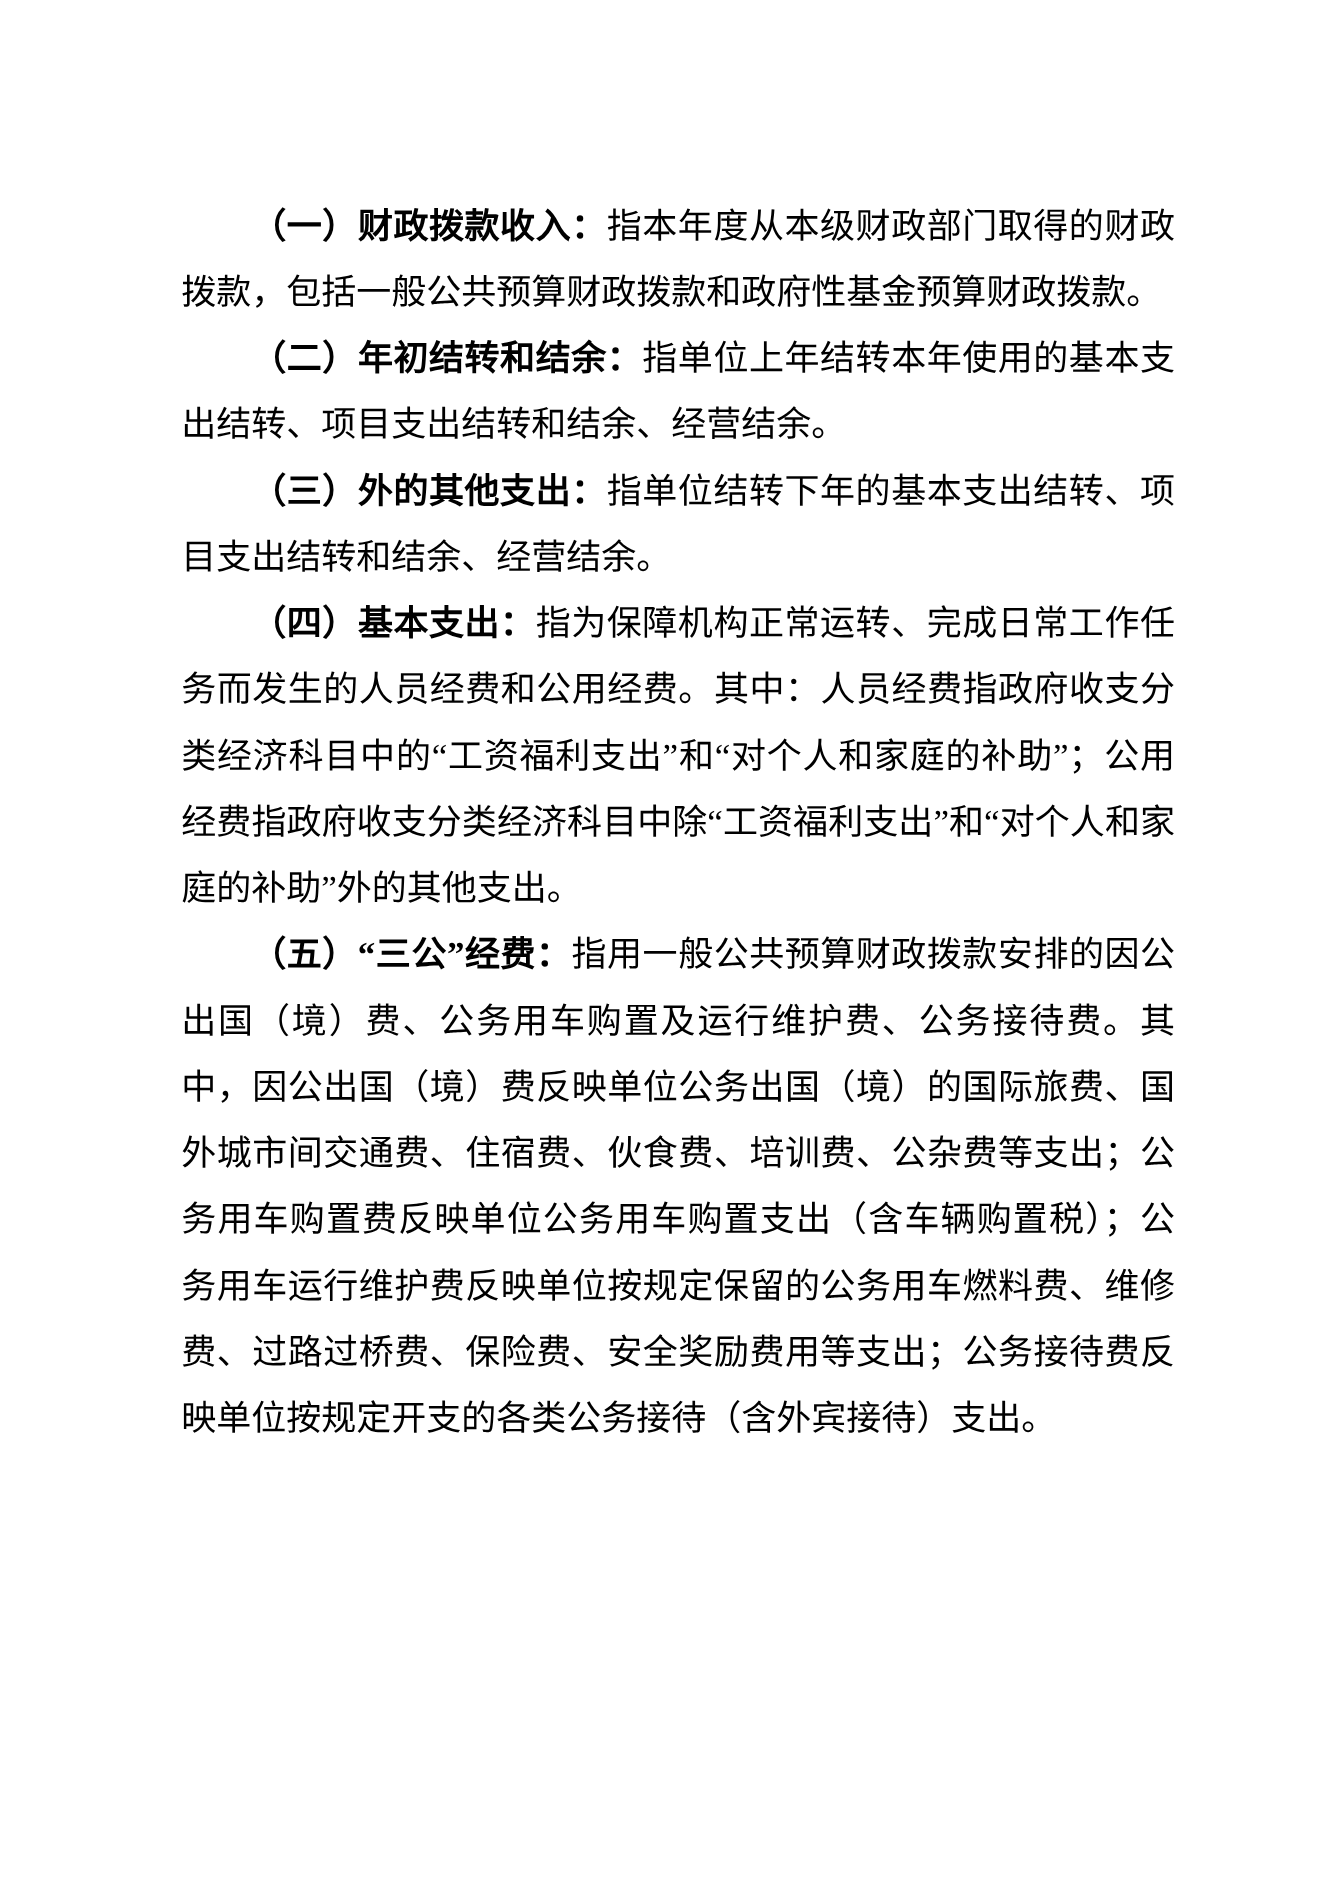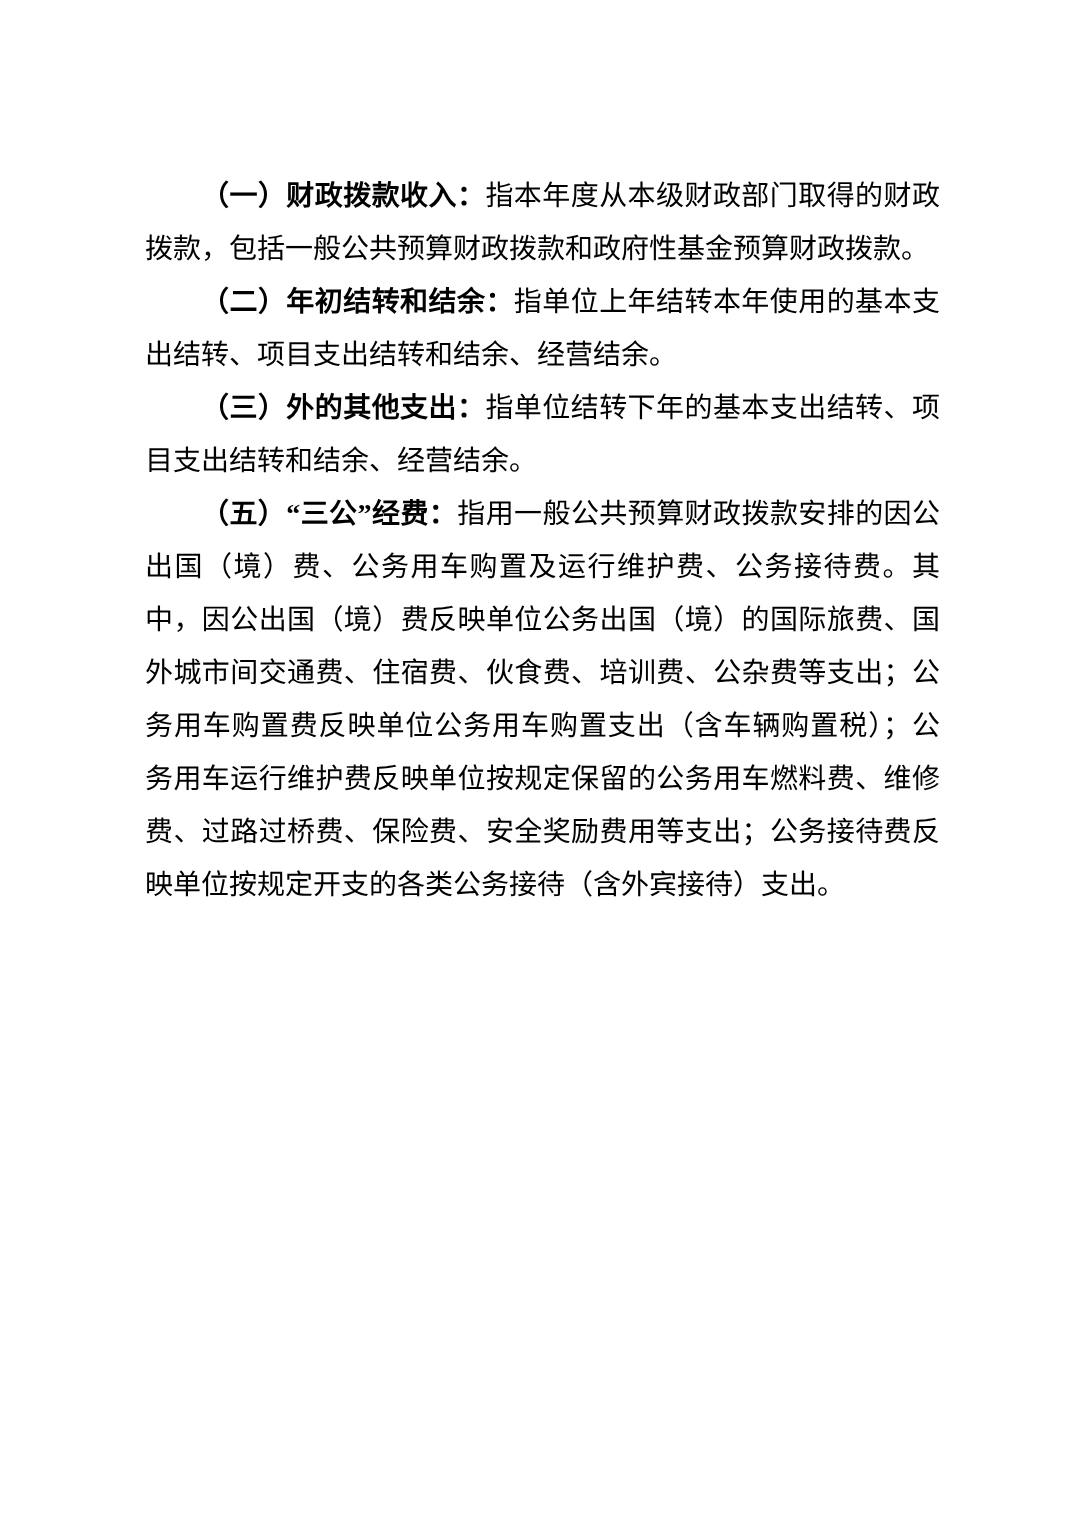--- a/index.html
+++ b/index.html
@@ -10,21 +10,21 @@
   .page {
     position: relative;
     width: 1074px;
     height: 1520px;
     background: #ffffff;
     overflow: hidden;
   }
   .textblock {
     position: absolute;
     left: 145px;
-    top: 169px;
+    top: 155px;
     width: 795px;
     color: #000000;
     font-family: "Liberation Serif", "DejaVu Serif", serif;
     font-size: 28px;
     line-height: 53px;
     text-align: justify;
     text-justify: inter-ideograph;
   }
   p.para {
     margin: 0;
@@ -42,18 +42,19 @@
 
 <div class="page">
   <div class="textblock">
 
     <p class="para"><span class="para-head">（一）财政拨款收入：</span><span class="para-body">指本年度从本级财政部门取得的财政拨款，包括一般公共预算财政拨款和政府性基金预算财政拨款。</span></p>
 
     <p class="para"><span class="para-head">（二）年初结转和结余：</span><span class="para-body">指单位上年结转本年使用的基本支出结转、项目支出结转和结余、经营结余。</span></p>
 
     <p class="para"><span class="para-head">（三）外的其他支出：</span><span class="para-body">指单位结转下年的基本支出结转、项目支出结转和结余、经营结余。</span></p>
 
+    <p class="para"><span class="para-head">（四）基本支出：</span><span class="para-body">指为保障机构正常运转、完成日常工作任务而发生的人员经费和公用经费。其中：人员经费指政府收支分类经济科目中的“工资福利支出”和“对个人和家庭的补助”；公用经费指政府收支分类经济科目中除“工资福利支出”和“对个人和家庭的补助”外的其他支出。</span></p>
 
     <p class="para"><span class="para-head">（五）“三公”经费：</span><span class="para-body">指用一般公共预算财政拨款安排的因公出国（境）费、公务用车购置及运行维护费、公务接待费。其中，因公出国（境）费反映单位公务出国（境）的国际旅费、国外城市间交通费、住宿费、伙食费、培训费、公杂费等支出；公务用车购置费反映单位公务用车购置支出（含车辆购置税）；公务用车运行维护费反映单位按规定保留的公务用车燃料费、维修费、过路过桥费、保险费、安全奖励费用等支出；公务接待费反映单位按规定开支的各类公务接待（含外宾接待）支出。</span></p>
 
 
   </div>
 </div>
 
 </body></html>

